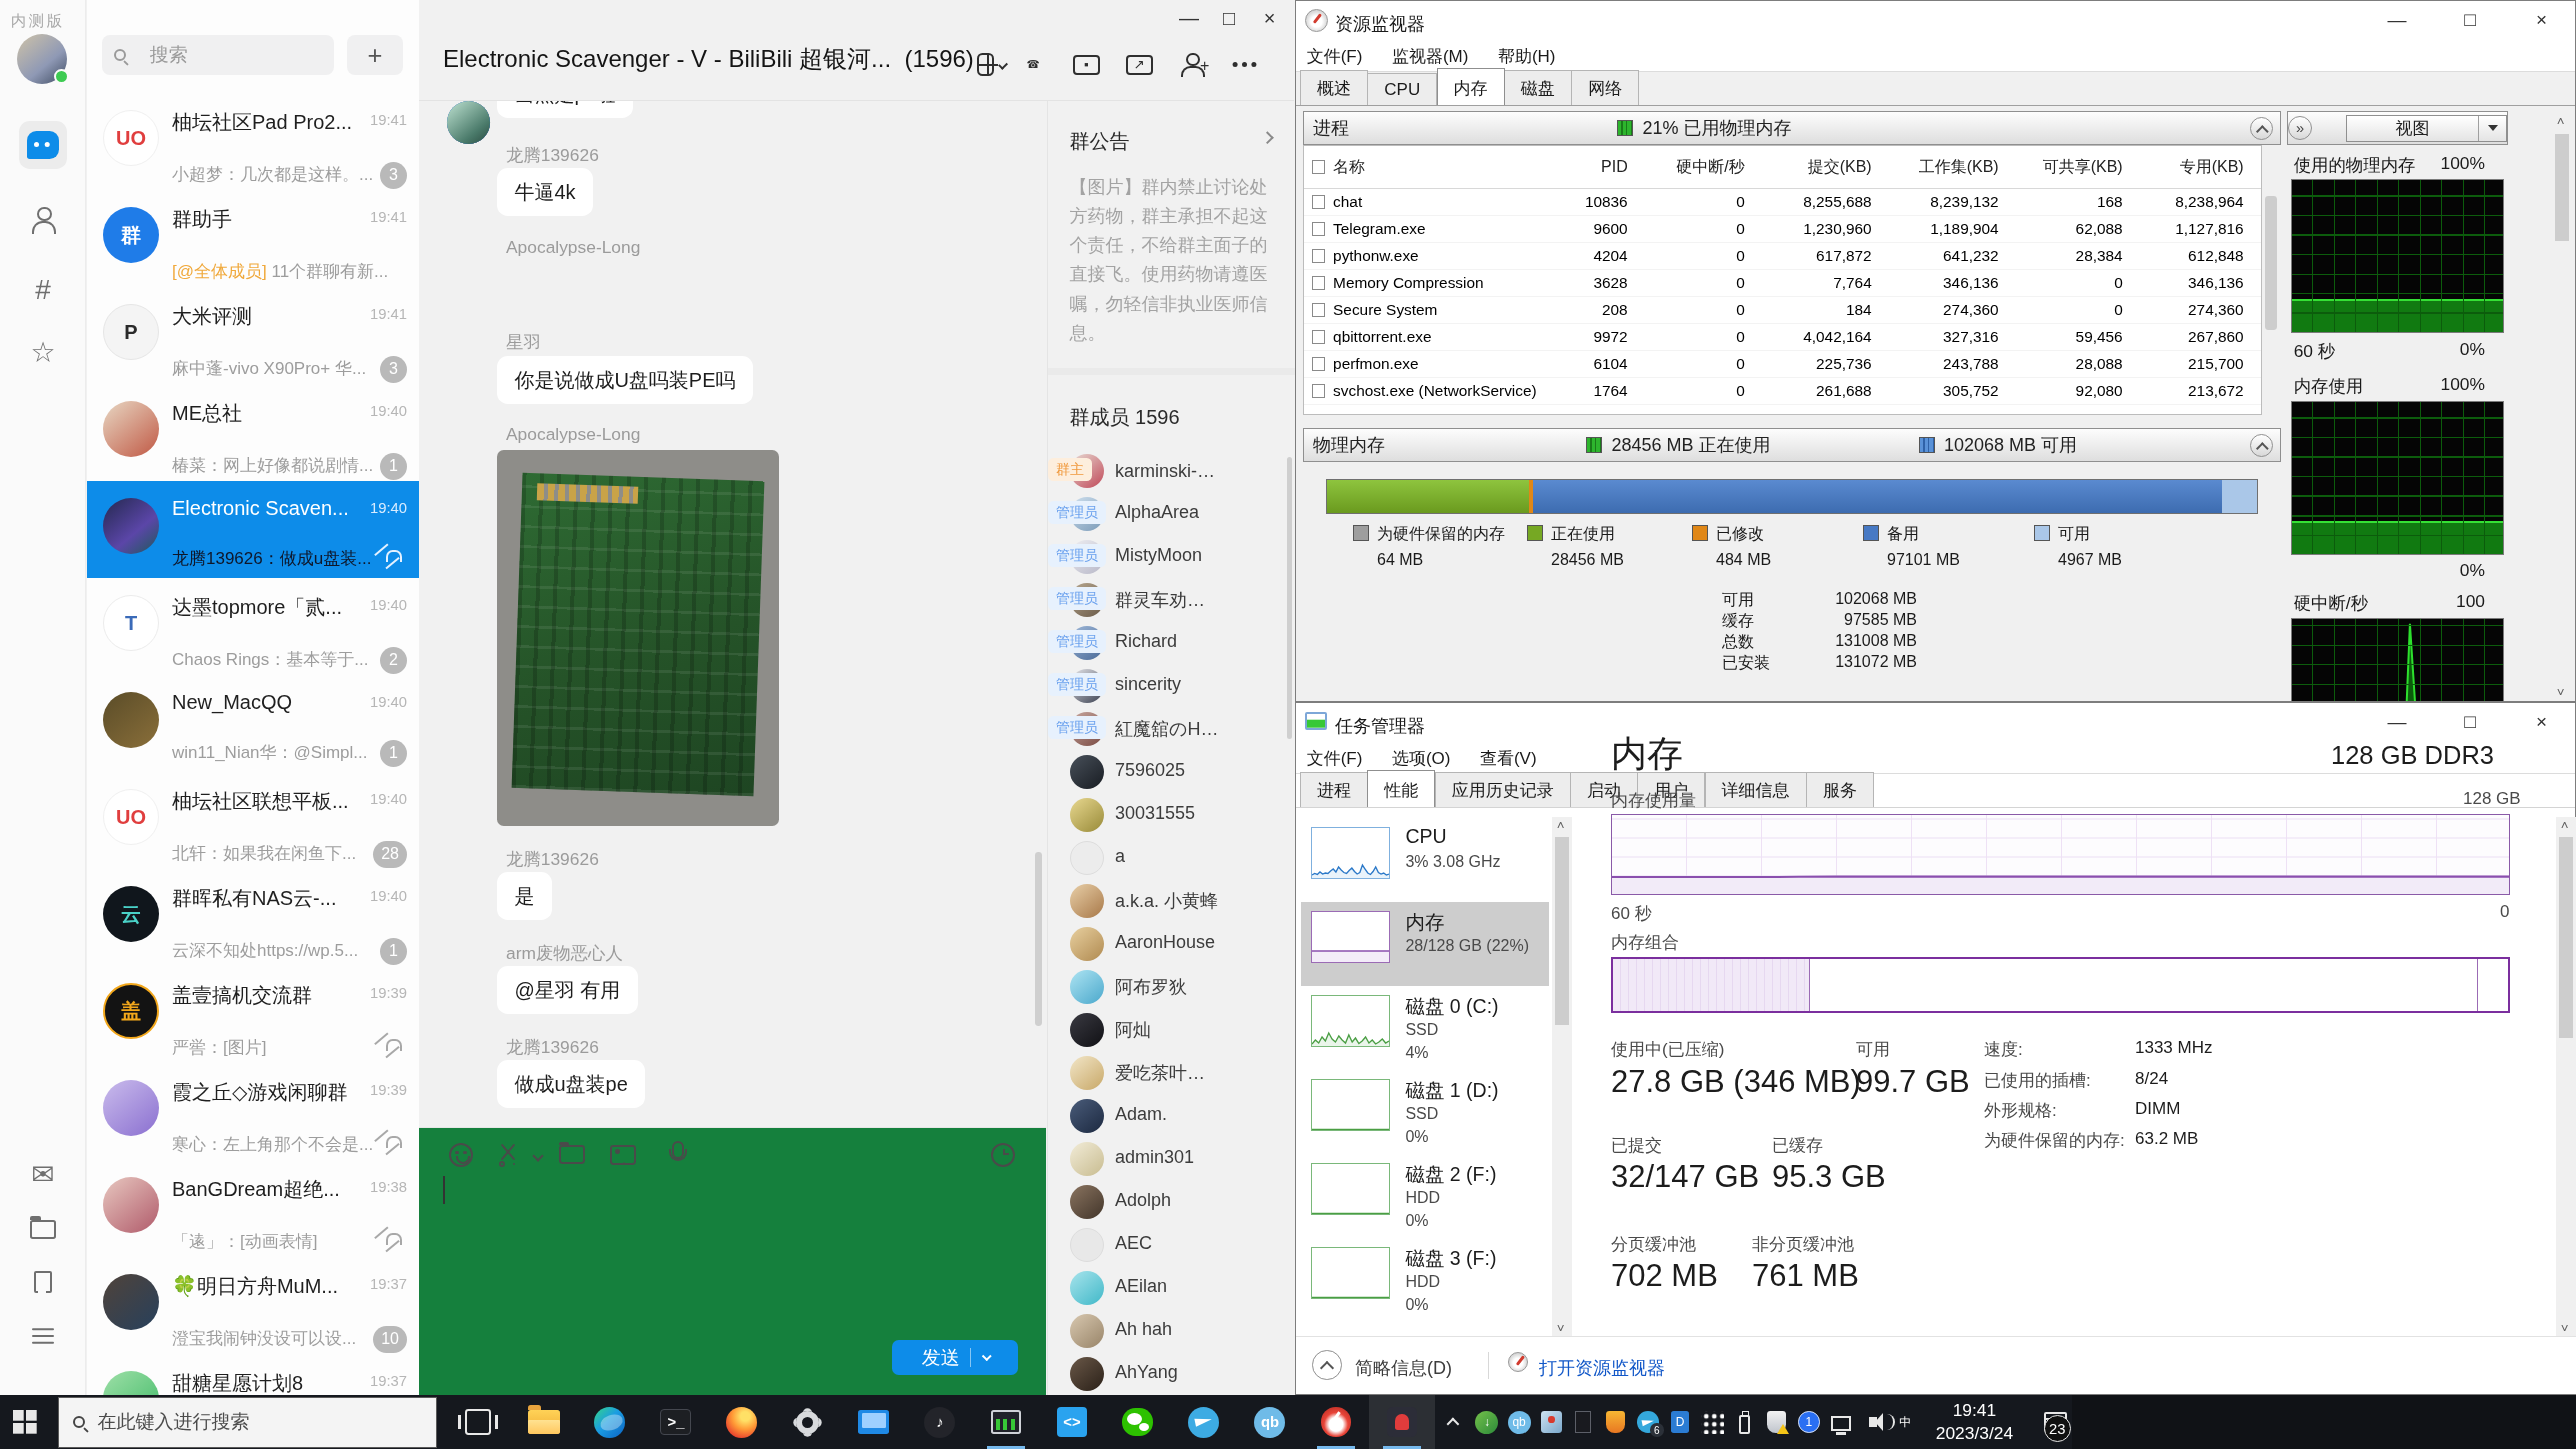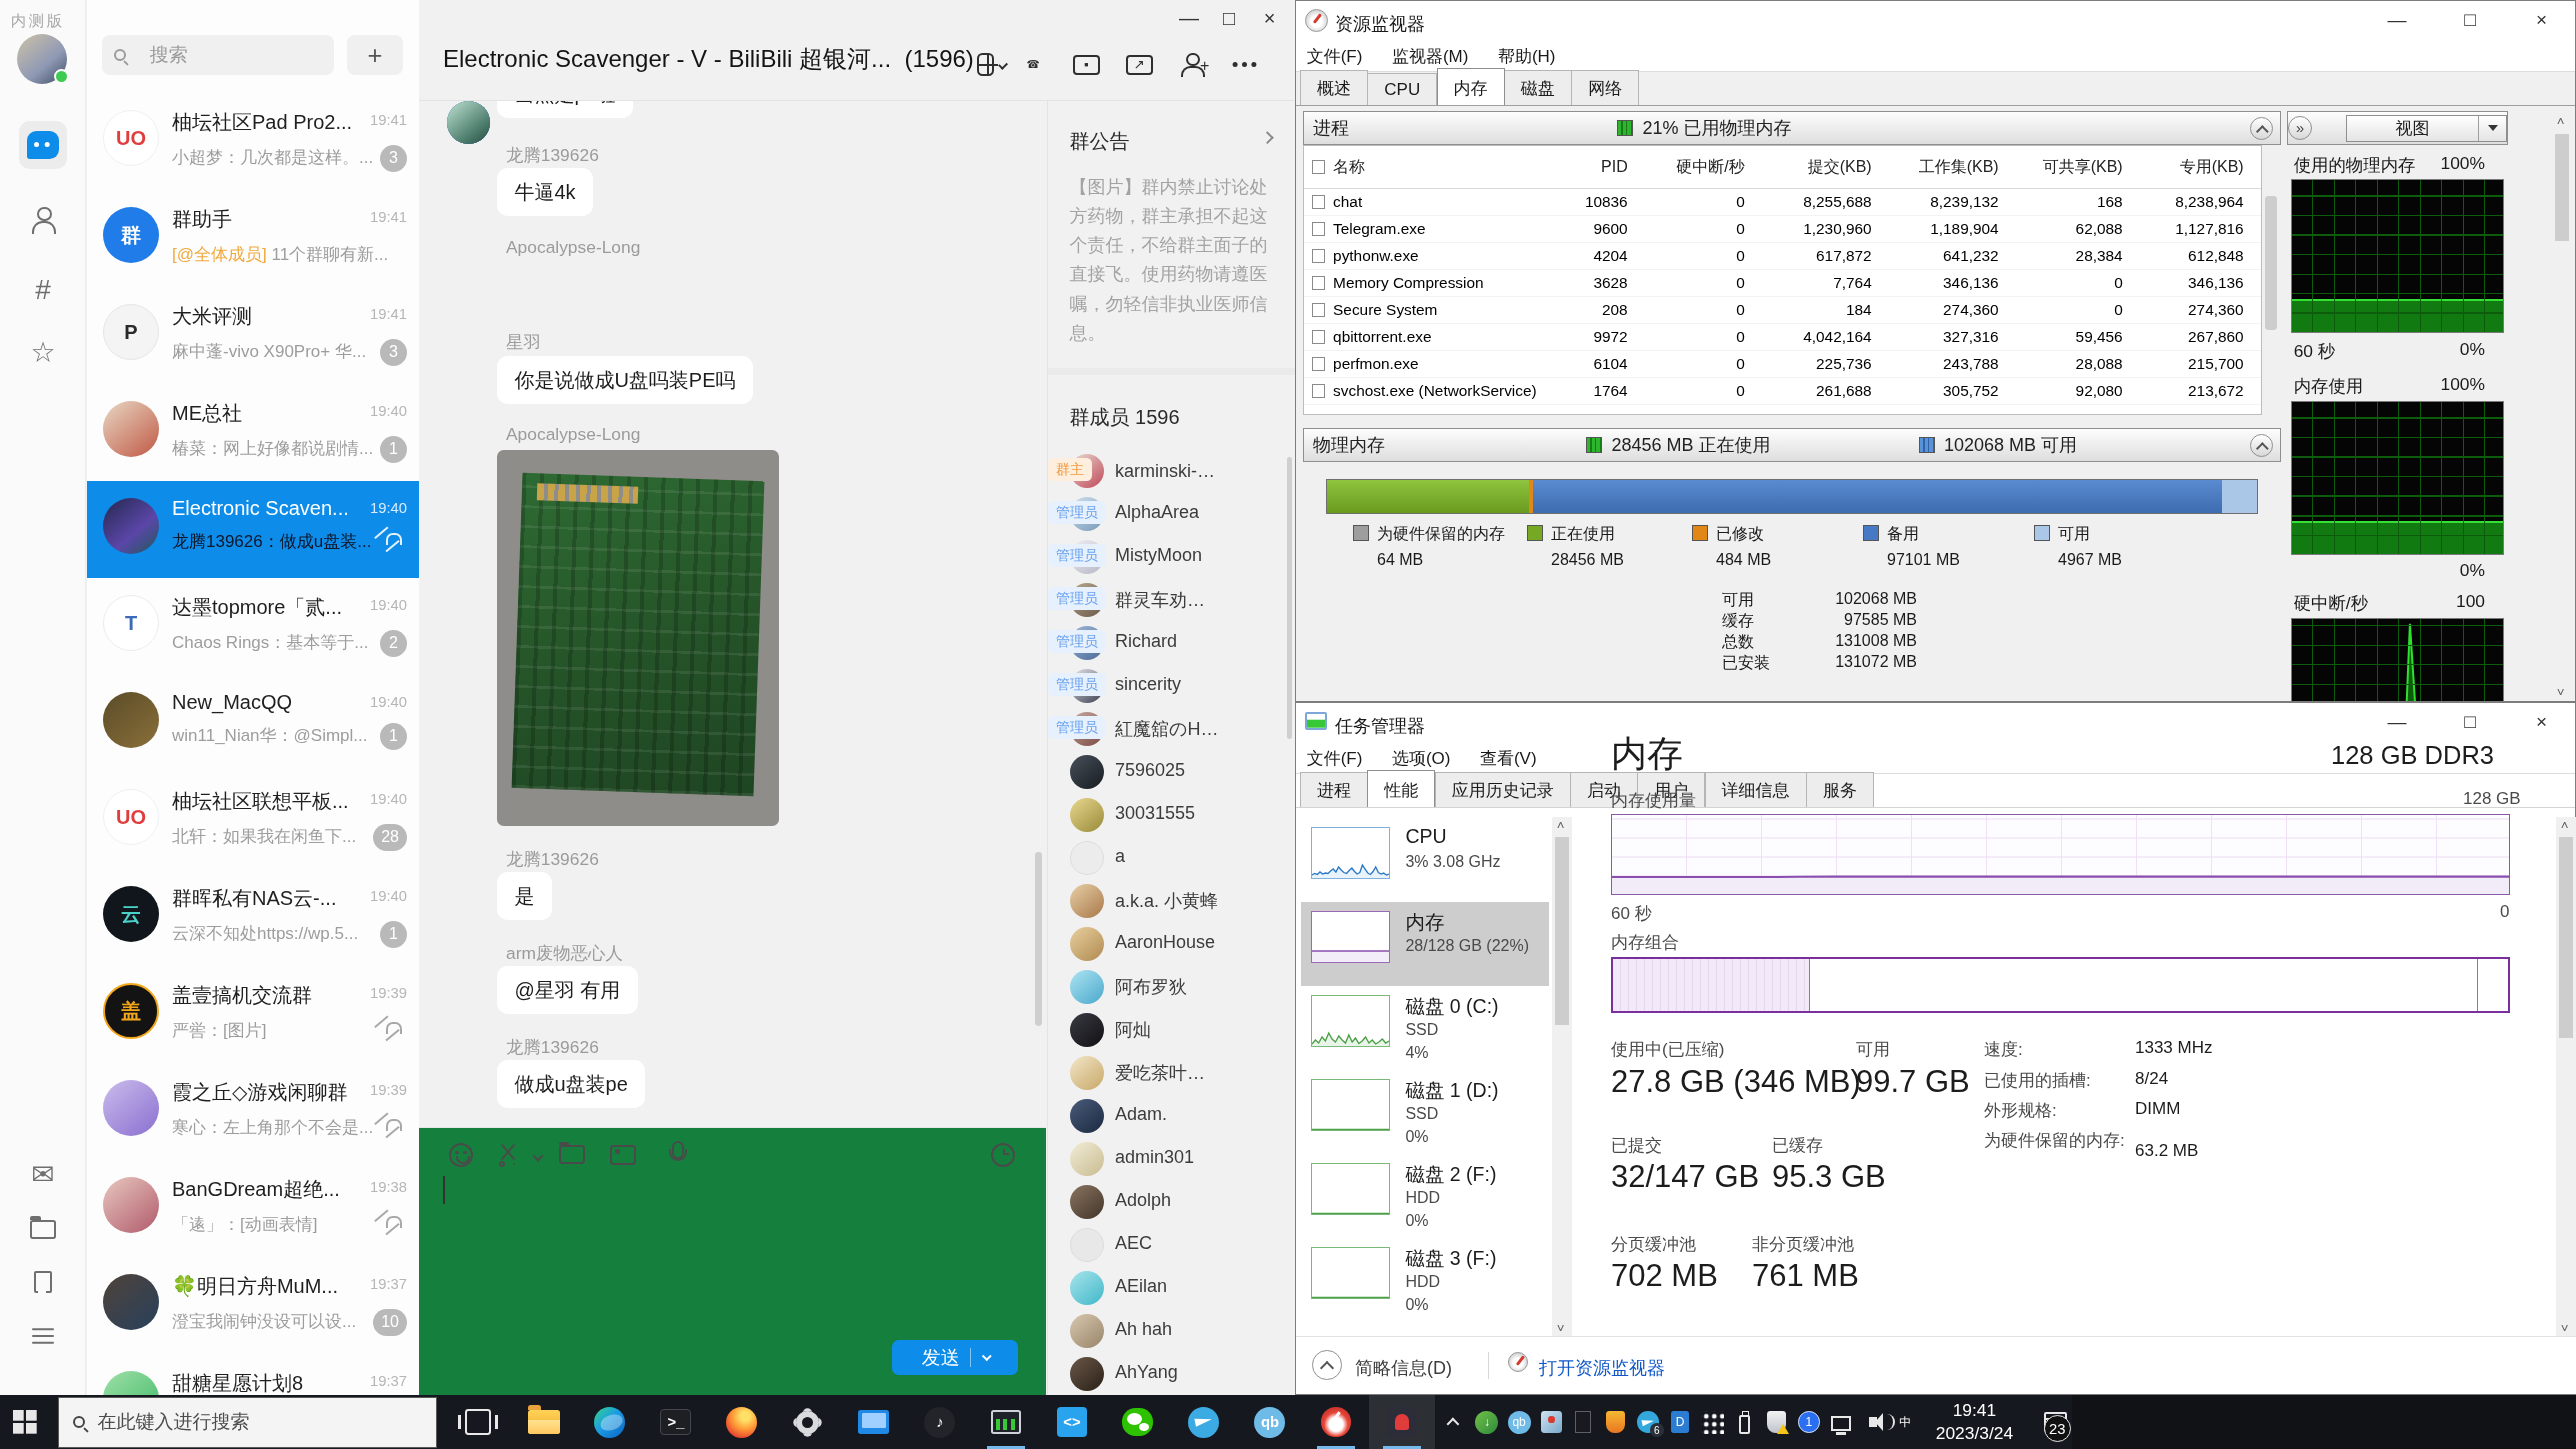--- a/index.html
+++ b/index.html
@@ -35,21 +35,21 @@
   .mag { width:12px; height:12px; border:2px solid #9a9a9a; border-radius:50%; position:relative; flex:none; }
   .mag:after { content:""; position:absolute; left:9.4px; top:9.4px; width:2px; height:6px; background:#9a9a9a; transform:rotate(-45deg); border-radius:1.3px; }
   .search-ph { font-size:19px; color:#9a9a9a; }
   .add-btn { left:260px; top:35px; width:56px; height:40px; background:#f0f0f1; border-radius:8px; font-size:25.5px; color:#555; display:flex; align-items:center; justify-content:center; }
   .chat-item { position:relative; width:333px; height:97px; padding:12px 14.8px 0 14.8px; }
   .chat-item.sel { background:#0d8ce9; }
   .c-ava { position:absolute; left:16px; top:17.4px; width:56px; height:56px; border-radius:50%; display:flex; align-items:center; justify-content:center; font-size:20px; font-weight:bold; overflow:hidden; }
   .c-main { position:absolute; left:85px; top:16px; width:235px; }
   .c-title { font-size:20px; color:#1f1f1f; width:195px; white-space:nowrap; overflow:hidden; text-overflow:ellipsis; }
   .c-time { position:absolute; right:0; top:2.7px; font-size:14.8px; color:#b6b6b6; }
-  .c-sub-row { margin-top:10px; position:relative; width:235px; height:24px; }
+  .c-sub-row { margin-top:27px; position:relative; width:235px; height:24px; }
   .c-sub { font-size:17px; color:#9d9d9d; width:195px; white-space:nowrap; overflow:hidden; text-overflow:ellipsis; }
   .c-pre { color:#f0a93c; }
   .badge { position:absolute; right:0; top:-1.3px; min-width:27px; height:27px; padding:0 8px; background:#b9b9b9; border-radius:13.4px; color:#fff; font-size:16px; display:flex; align-items:center; justify-content:center; }
   .bell { position:absolute; right:4px; top:0; width:20px; height:20px; }
   .bell:before { content:""; position:absolute; left:3.4px; top:2.7px; width:12px; height:10.7px; border:2px solid #a8a8a8; border-bottom:none; border-radius:6.7px 6.7px 0 0; }
   .bell:after { content:""; position:absolute; left:1.3px; top:14.8px; width:17.4px; height:2px; background:#a8a8a8; box-shadow:0 -17.4px 0 #a8a8a8; transform:rotate(-40deg); transform-origin:center; }
   .sel .c-title { color:#fff; } .sel .c-time { color:#d8ecff; } .sel .c-sub,.sel .c-pre { color:#0f172a; }
   .sel .bell:before { border-color:#e4f1ff; } .sel .bell:after { background:#e4f1ff; box-shadow:0 -17.4px 0 #e4f1ff; }
 
   
@@ -1162,21 +1162,21 @@
     <span class="meta-lab" style="left:456px; top:530px;">非分页缓冲池</span>
     <span class="big-val" style="left:456px; top:555px; height:35px; overflow:hidden;">761 MB</span>
 
     <span class="meta-lab" style="left:688px; top:335px;">速度:</span>
     <span class="meta-val" style="left:839px; top:335px;">1333 MHz</span>
     <span class="meta-lab" style="left:688px; top:366px;">已使用的插槽:</span>
     <span class="meta-val" style="left:839px; top:366px;">8/24</span>
     <span class="meta-lab" style="left:688px; top:396px;">外形规格:</span>
     <span class="meta-val" style="left:839px; top:396px;">DIMM</span>
     <span class="meta-lab" style="left:688px; top:426px;">为硬件保留的内存:</span>
-    <span class="meta-val" style="left:839px; top:426px;margin-top:12px;">63.2 MB</span>
+    <span class="meta-val" style="left:839px; top:426px;">63.2 MB</span>
 
     <div class="scrollcol" style="left:1260px; top:114px; height:520px;">
       <span class="sc-ar" style="top:1.3px;">˄</span>
       <span class="thumbbar" style="top:20px; height:201px;"></span>
       <span class="sc-ar" style="bottom:1.3px;">˅</span>
     </div>
 
     <div class="tm-foot">
       <span class="foot-circ"></span>
       <span class="foot-txt">简略信息(D)</span>

